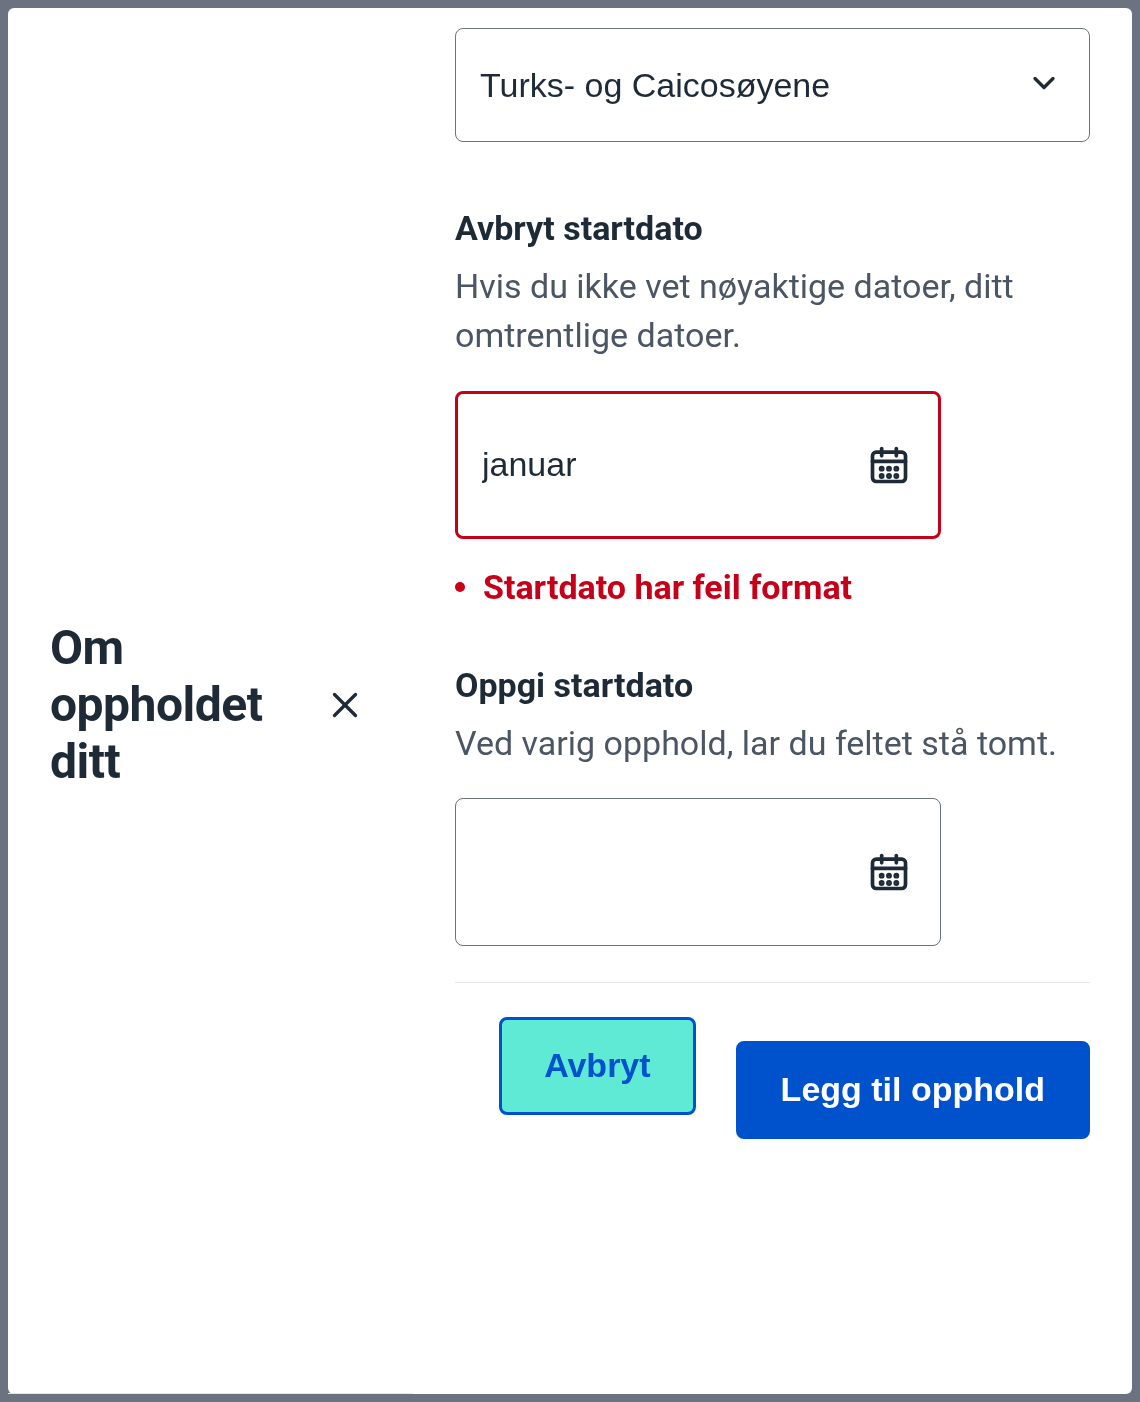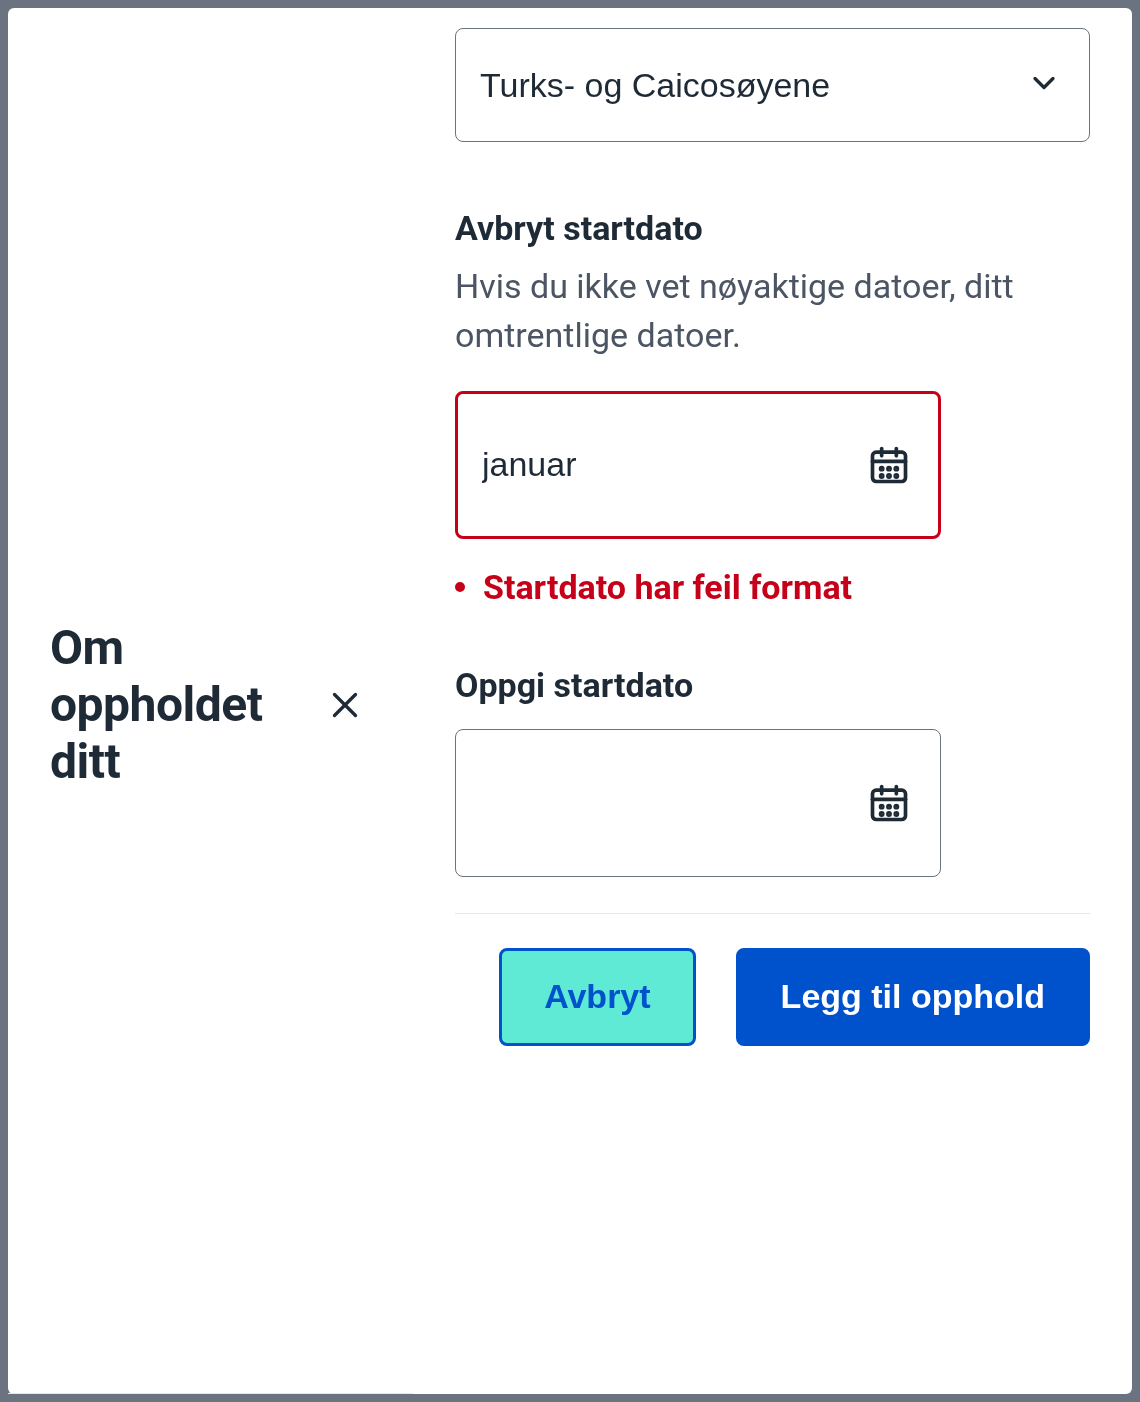--- a/index.html
+++ b/index.html
@@ -162,20 +162,21 @@
   }
   .btn-secondary {
     background: #5eead4;
     color: #0052cc;
     border: 3px solid #0052cc;
   }
   .btn-primary {
     background: #0052cc;
     color: #fff;
     border: 3px solid #0052cc;
+    margin-top: 24px;
   }
 </style>
 </head>
 <body>
 
 <div class="dialog">
 
   <div class="dialog-header">
     <h1 class="dialog-title">Om oppholdet ditt</h1>
     <button class="close-btn" aria-label="close">
@@ -218,20 +219,21 @@
         </svg>
       </button>
     </div>
     <div class="error-row">
       <span class="error-bullet"></span>
       <span class="error-text">Startdato har feil format</span>
     </div>
 
     <div class="end-date-block">
       <p class="field-label">Oppgi startdato</p>
+      <p class="field-help">Ved varig opphold, lar du feltet stå tomt.</p>
       <div class="date-wrap">
         <input class="date-input" type="text" value="" style="">
         <button class="calendar-btn" aria-label="open calendar">
           <svg width="44" height="44" viewBox="0 0 24 24" fill="none" stroke="currentColor" stroke-width="2" stroke-linecap="round" stroke-linejoin="round">
             <rect x="3" y="5" width="18" height="16" rx="2"></rect>
             <line x1="3" y1="10" x2="21" y2="10"></line>
             <line x1="8" y1="3" x2="8" y2="7"></line>
             <line x1="16" y1="3" x2="16" y2="7"></line>
             <circle cx="8" cy="14" r="0.6" fill="currentColor"></circle>
             <circle cx="12" cy="14" r="0.6" fill="currentColor"></circle>

